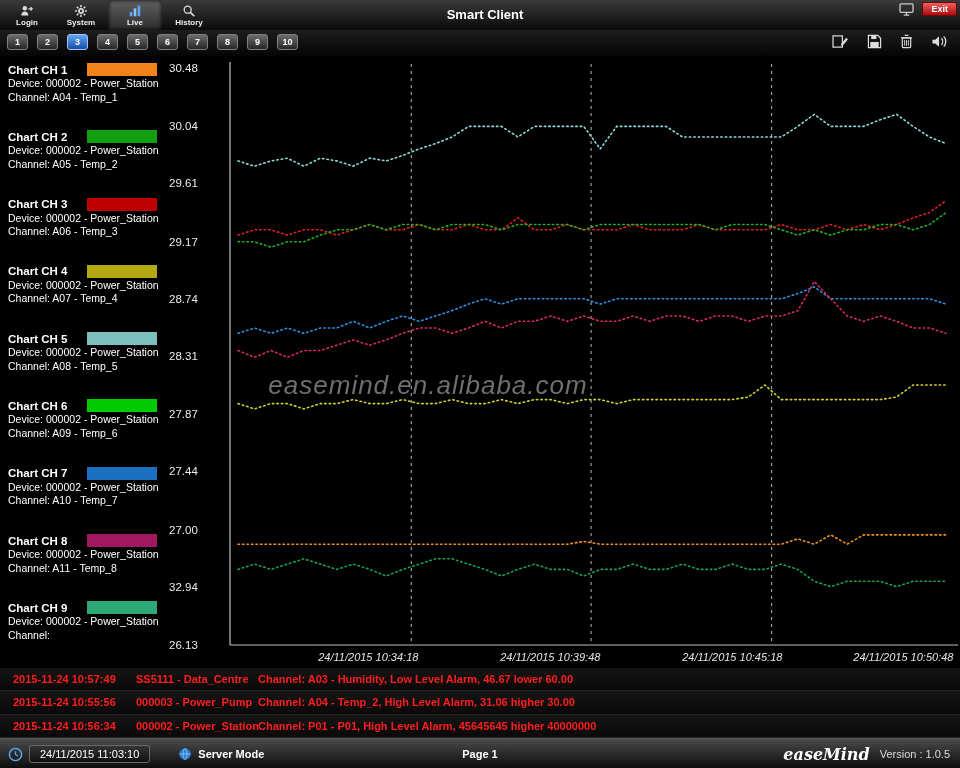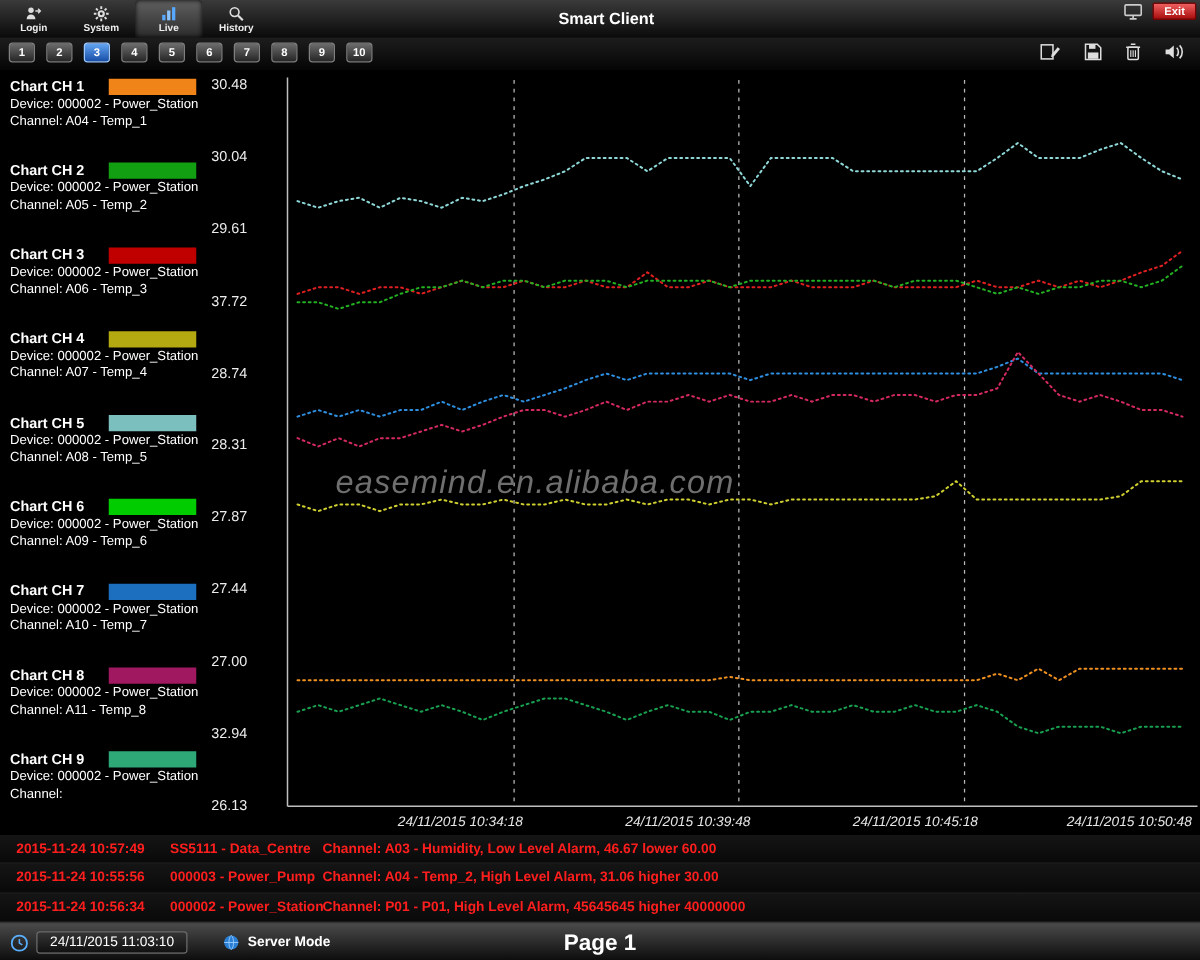--- a/index.html
+++ b/index.html
@@ -36,21 +36,21 @@
 .alarms{position:absolute;top:668px;left:0;width:960px;height:70px;background:#070707;}
 .alarm-row{position:relative;height:23.3px;border-bottom:1px solid #222;background:linear-gradient(#151515,#090909);cursor:pointer;}
 .alarm-row span{position:absolute;top:5px;color:#ff1e1e;font-size:11px;font-weight:bold;white-space:nowrap;}
 .a-time{left:13px;}.a-device{left:136px;}.a-msg{left:258px;}
 
 .statusbar{position:absolute;top:738px;left:0;width:960px;height:30px;background:linear-gradient(#4a4a4a,#0d0d0d);border-top:1px solid #555;}
 .sb-left{position:absolute;left:8px;top:0;height:30px;display:flex;align-items:center;gap:6px;}
 .datebox{border:1px solid #6a6a6a;border-radius:3px;padding:2px 10px;color:#fff;font-size:11px;background:linear-gradient(#343434,#101010);}
 .mode{color:#fff;font-size:11px;font-weight:bold;}
 .ml{margin-left:22px;}
-.pageno{position:absolute;left:50%;top:0;transform:translateX(-50%);line-height:30px;color:#fff;font-size:18px;font-weight:bold;}
+.pageno{position:absolute;left:50%;top:0;transform:translateX(-50%);line-height:30px;color:#fff;font-size:11px;font-weight:bold;}
 .brandbox{position:absolute;right:10px;top:0;height:30px;display:flex;align-items:center;gap:10px;}
 .brand{color:#fff;font-size:16px;font-weight:bold;font-style:italic;font-family:"DejaVu Serif",serif;}
 .version{color:#ddd;font-size:11px;}
 </style>
 </head>
 <body>
 
 <div class="topbar">
   <div class="tools">
       <div class="tool-btn">
@@ -222,21 +222,21 @@
           <span class="swatch" style="background:#2FA877"></span>
         </div>
         <div class="ch-line">Device: 000002 - Power_Station</div>
         <div class="ch-line">Channel:</div>
       </div>
     </div>
   <div class="yaxis">
       <div class="ytick" style="top: 6px;">30.48</div>
       <div class="ytick" style="top: 64.3632px;">30.04</div>
       <div class="ytick" style="top: 121.4px;">29.61</div>
-      <div class="ytick" style="top: 179.763px;">37.72</div>
+      <div class="ytick" style="top: 179.763px;">29.17</div>
       <div class="ytick" style="top: 236.8px;">28.74</div>
       <div class="ytick" style="top: 293.837px;">28.31</div>
       <div class="ytick" style="top: 352.2px;">27.87</div>
       <div class="ytick" style="top: 409.237px;">27.44</div>
       <div class="ytick" style="top: 467.6px;">27.00</div>
       <div class="ytick" style="top: 524.637px;">32.94</div>
       <div class="ytick" style="top: 583px;">26.13</div>
     </div>
   <div class="plot">
     <svg id="chartsvg" width="732" height="612">
@@ -291,13 +291,17 @@
     <div class="datebox">24/11/2015 11:03:10</div>
     <span class="icon ml">
         <svg viewBox="0 0 16 16" width="14" height="14">
           <circle cx="8" cy="8" r="6.5" fill="#2a7fd4"></circle>
           <path d="M1.5 8h13M8 1.5c2.8 2 2.8 11 0 13M8 1.5c-2.8 2-2.8 11 0 13" stroke="#9fd0ff" stroke-width="0.8" fill="none"></path>
         </svg>
       </span>
     <span class="mode">Server Mode</span>
   </div>
   <div class="pageno">Page 1</div>
+  <div class="brandbox">
+    <span class="brand">easeMind</span>
+    <span class="version">Version : 1.0.5</span>
+  </div>
 </div>
 
 </body></html>

